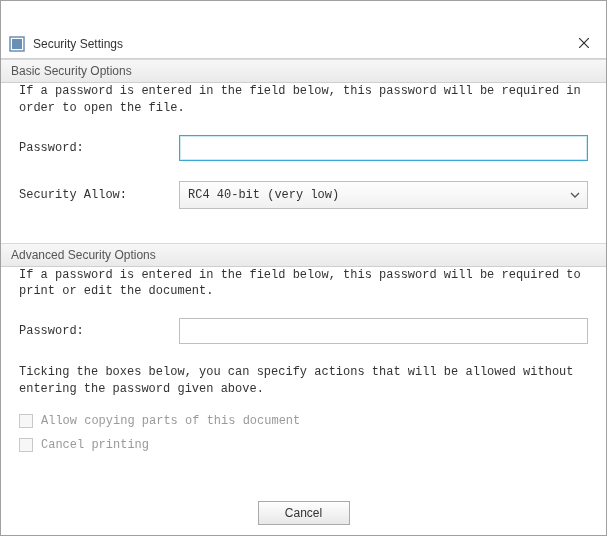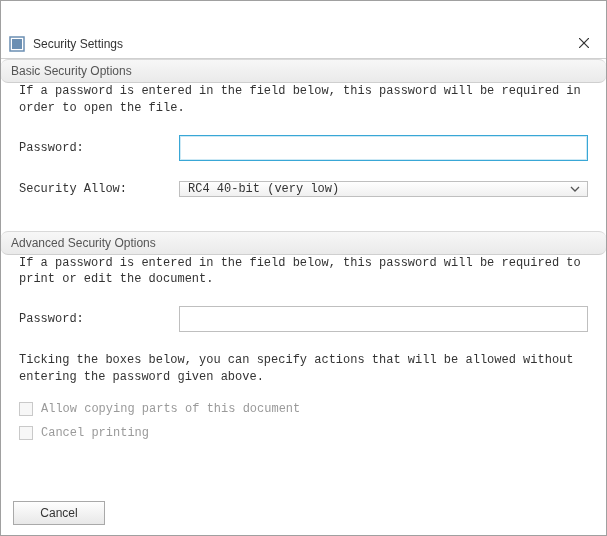--- a/index.html
+++ b/index.html
@@ -12,21 +12,20 @@
   .titlebar .close { width: 45px; height: 30px; display: flex; align-items: center; justify-content: center; cursor: pointer; }
   .close svg { width: 10px; height: 10px; }
 
   .section-header {
     background: linear-gradient(#f7f7f7, #eaeaea);
     border-top: 1px solid #d9d9d9;
     border-bottom: 1px solid #cfcfcf;
     padding: 4px 10px;
     font-size: 12px;
     color: #555;
-    border-radius: 7px;
   }
 
   .section-body { padding: 0 18px 14px 18px; font-family: Liberation Mono, monospace; }
   .section-body.advanced { padding-bottom: 6px; }
 
   .desc { font-size: 12px; color: #333; margin-bottom: 18px; line-height: 1.4; }
 
   .form-row { display: flex; align-items: center; margin-bottom: 20px; }
   .form-row .label { width: 160px; font-size: 12px; color: #333; }
   .form-row .control { flex: 1; }
@@ -37,21 +36,21 @@
     padding: 2px 6px;
     font-size: 12px;
     font-family: inherit;
     background: #fff;
     outline: none;
   }
   input[type="text"].pwd.focused { border: 1px solid #39a7d6; box-shadow: 0 0 0 1px rgba(57,167,214,.25) inset; }
 
   .select-wrap { position: relative; width: 100%; }
   .select {
-    width: 100%; height: 16px;
+    width: 100%; height: 28px;
     border: 1px solid #bfbfbf;
     background: linear-gradient(#fefefe,#f0f0f0);
     padding: 4px 28px 4px 8px;
     font-size: 12px;
     color: #333;
     cursor: pointer;
     display: flex; align-items: center;
   }
   .select-caret { position: absolute; right: 8px; top: 50%; transform: translateY(-50%); pointer-events: none; }
   .select-caret svg { width: 10px; height: 6px; }
@@ -66,21 +65,21 @@
     border: 1px solid #c9c9c9;
     background: #f7f7f7;
     margin-right: 8px;
   }
   .check-label { color: #9a9a9a; font-size: 12px; }
 
   .footer {
     margin-top: auto;
     padding: 8px 12px 10px 12px;
     display: flex;
-    justify-content: flex-start;
+    justify-content: center;
     gap: 8px;
     background: #fff;
   }
   .btn {
     min-width: 92px; height: 24px;
     border: 1px solid #a9a9a9;
     background: linear-gradient(#fefefe,#e8e8e8);
     font-size: 12px;
     color: #333;
     cursor: pointer;

